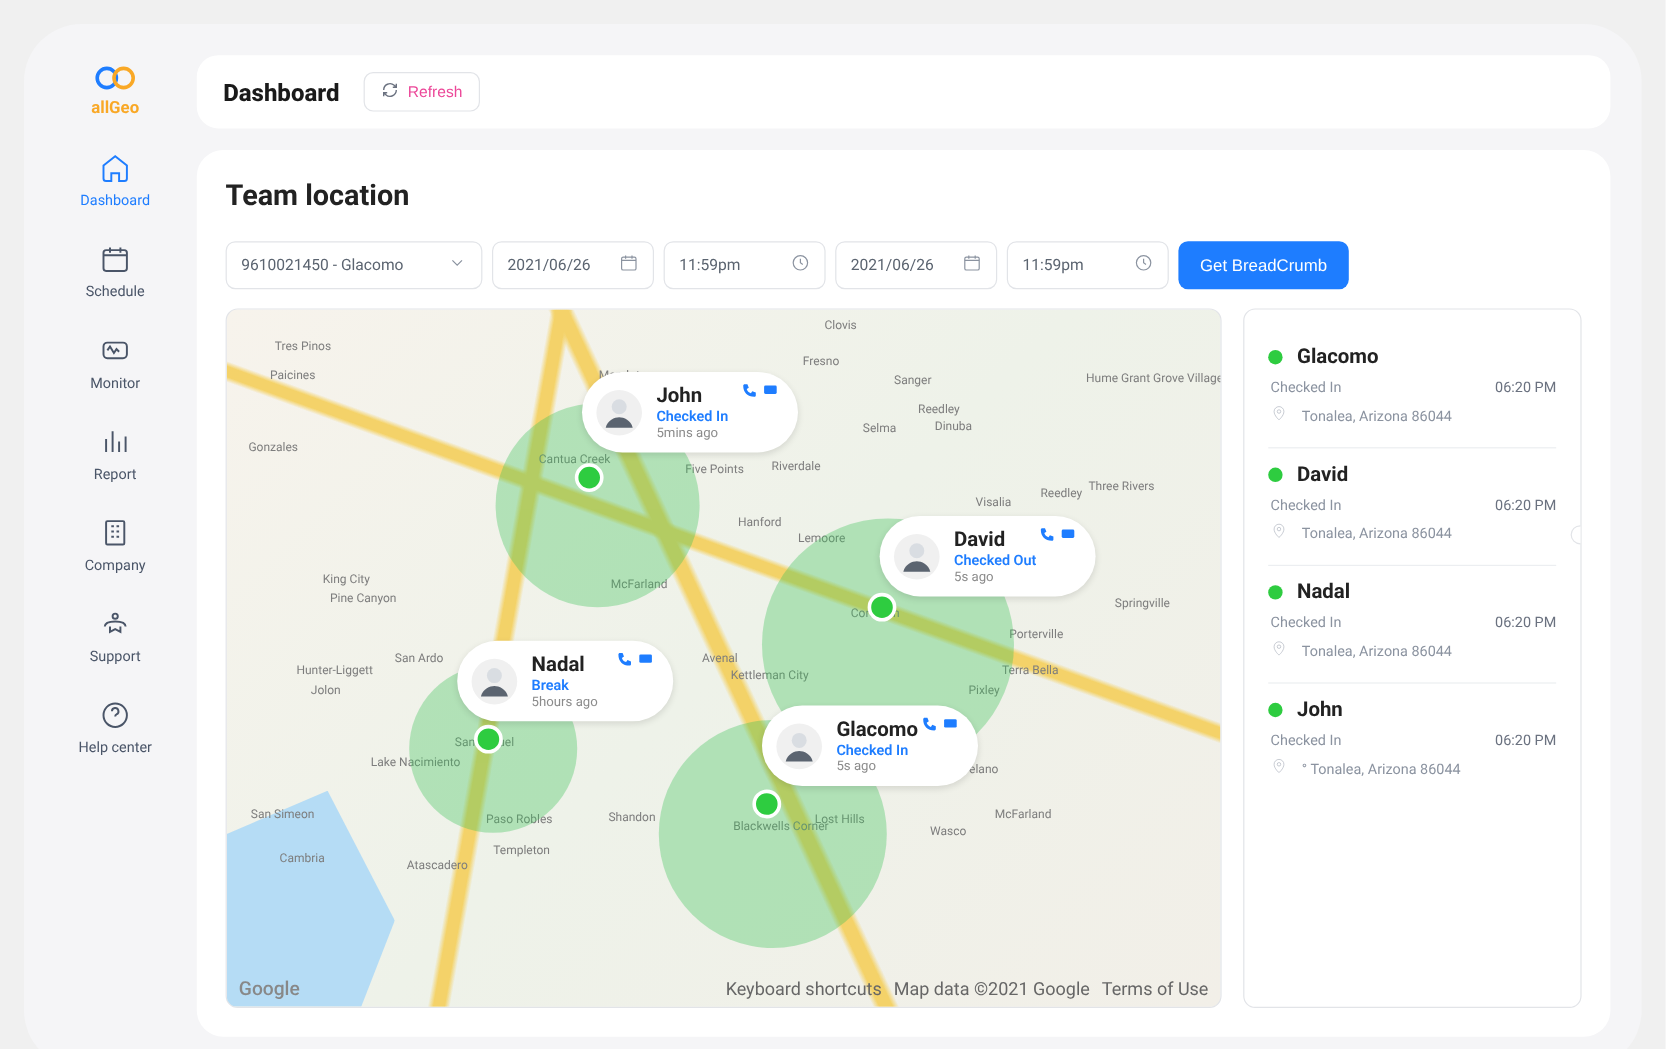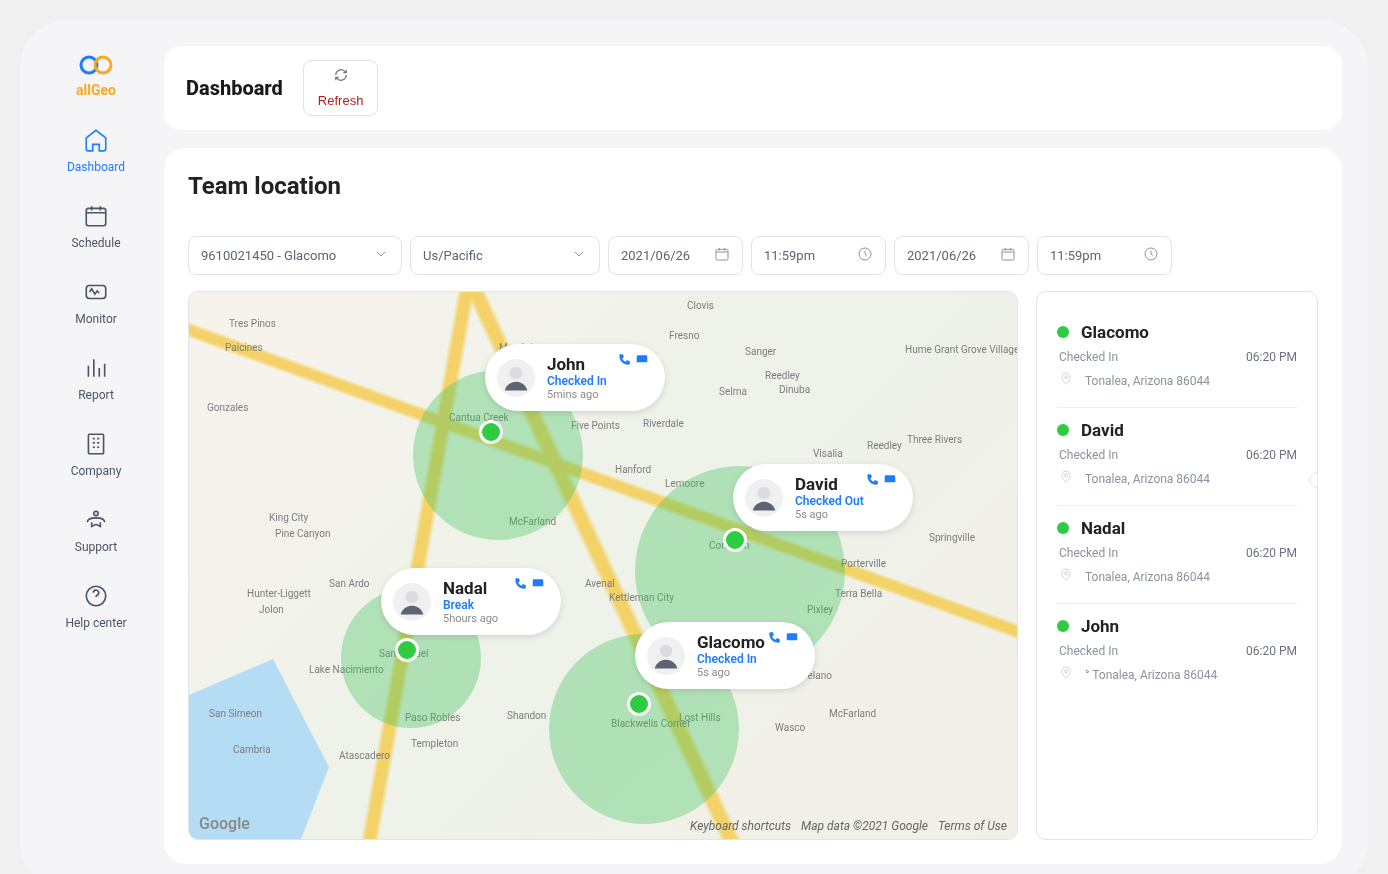--- a/index.html
+++ b/index.html
@@ -65,23 +65,22 @@
 .page-title { font-size: 20px; font-weight: 800; color: #1a1a1a; }
 .refresh-btn {
   border: 1px solid #e2e4e8;
   background: #fff;
   border-radius: 8px;
   padding: 7px 14px;
   display: inline-flex;
   align-items: center;
   gap: 8px;
   cursor: pointer;
-  color: #b91c1c;
+  color: #ec4899;
   font-size: 13px;
-  flex-direction: column;
 }
 .refresh-btn svg { width: 14px; height: 14px; stroke: #6b7280; }
 .spacer { flex: 1; }
 .user-chip {
   border: 1px solid #e2e4e8;
   border-radius: 10px;
   padding: 8px 14px;
   display: inline-flex;
   align-items: center;
   gap: 10px;
@@ -100,21 +99,21 @@
 .content-card {
   background: #fff;
   border-radius: 22px;
   padding: 24px;
   flex: 1;
   display: flex;
   flex-direction: column;
   gap: 16px;
   overflow: hidden;
 }
-.section-title { font-size: 24px; font-weight: 700; color: #222; margin-bottom: 20px; }
+.section-title { font-size: 24px; font-weight: 700; color: #222; margin-bottom: 8px; }
 .filter-row { display: flex; gap: 8px; align-items: stretch; }
 .select, .date-pick, .time-pick {
   border: 1px solid #e2e4e8;
   border-radius: 8px;
   padding: 9px 12px;
   background: #fff;
   color: #5b6470;
   font-size: 13px;
   display: flex;
   align-items: center;
@@ -186,21 +185,21 @@
   overflow: hidden;
 }
 .callout .avatar svg { width: 30px; height: 30px; }
 .callout .name { font-weight: 700; font-size: 17px; color: #222; }
 .callout .status { color: #1e7dff; font-size: 12px; font-weight: 600; }
 .callout .ago { color: #8b8b8b; font-size: 11px; }
 .callout .actions { position: absolute; top: 8px; right: 16px; display: flex; gap: 4px; }
 .callout .actions span svg { width: 14px; height: 14px; }
 .map-attrib {
   position: absolute; bottom: 6px; right: 10px;
-  font-size: 12px; color: #666; display: flex; gap: 10px; font-style: italic;
+  font-size: 15px; color: #666; display: flex; gap: 10px;
 }
 .map-google { position: absolute; bottom: 6px; left: 10px; font-size: 16px; color: #888; font-weight: 500; }
 
 .side-list {
   width: 282px;
   border: 1px solid #e2e4e8;
   border-radius: 10px;
   padding: 18px 20px;
   display: flex;
   flex-direction: column;
@@ -310,26 +309,20 @@
       </button>
       <div class="spacer"></div>
     </div>
 
     <div class="content-card">
       <div class="section-title">Team location</div>
 
       <div class="filter-row">
         <div class="select w1">
           <span>9610021450 - Glacomo</span>
-          <span class="chev"><svg viewBox="0 0 24 24">
-                <path d="M6 9l6 6 6-6"></path>
-              </svg></span>
-        </div>
-        <div class="select w2">
-          <span>Us/Pacific</span>
           <span class="chev"><svg viewBox="0 0 24 24">
                 <path d="M6 9l6 6 6-6"></path>
               </svg></span>
         </div>
         <div class="date-pick">
           <span>2021/06/26</span>
           <span class="cal"><svg viewBox="0 0 24 24">
                 <rect x="3" y="5" width="18" height="16" rx="2"></rect>
                 <path d="M3 9h18M8 3v4M16 3v4"></path>
               </svg></span>
@@ -348,20 +341,21 @@
                 <path d="M3 9h18M8 3v4M16 3v4"></path>
               </svg></span>
         </div>
         <div class="time-pick">
           <span>11:59pm</span>
           <span class="clock"><svg viewBox="0 0 24 24">
                 <circle cx="12" cy="12" r="9"></circle>
                 <path d="M12 7v5l3 2"></path>
               </svg></span>
         </div>
+        <button class="primary-btn">Get BreadCrumb</button>
       </div>
 
       <div class="body-row">
 
         <div class="map-wrap">
           <div class="map-bg"></div>
           <div class="map-water"></div>
 
           <span class="map-label" style="left:40px;top:26px">Tres Pinos</span>
           <span class="map-label" style="left:36px;top:50px">Paicines</span>

